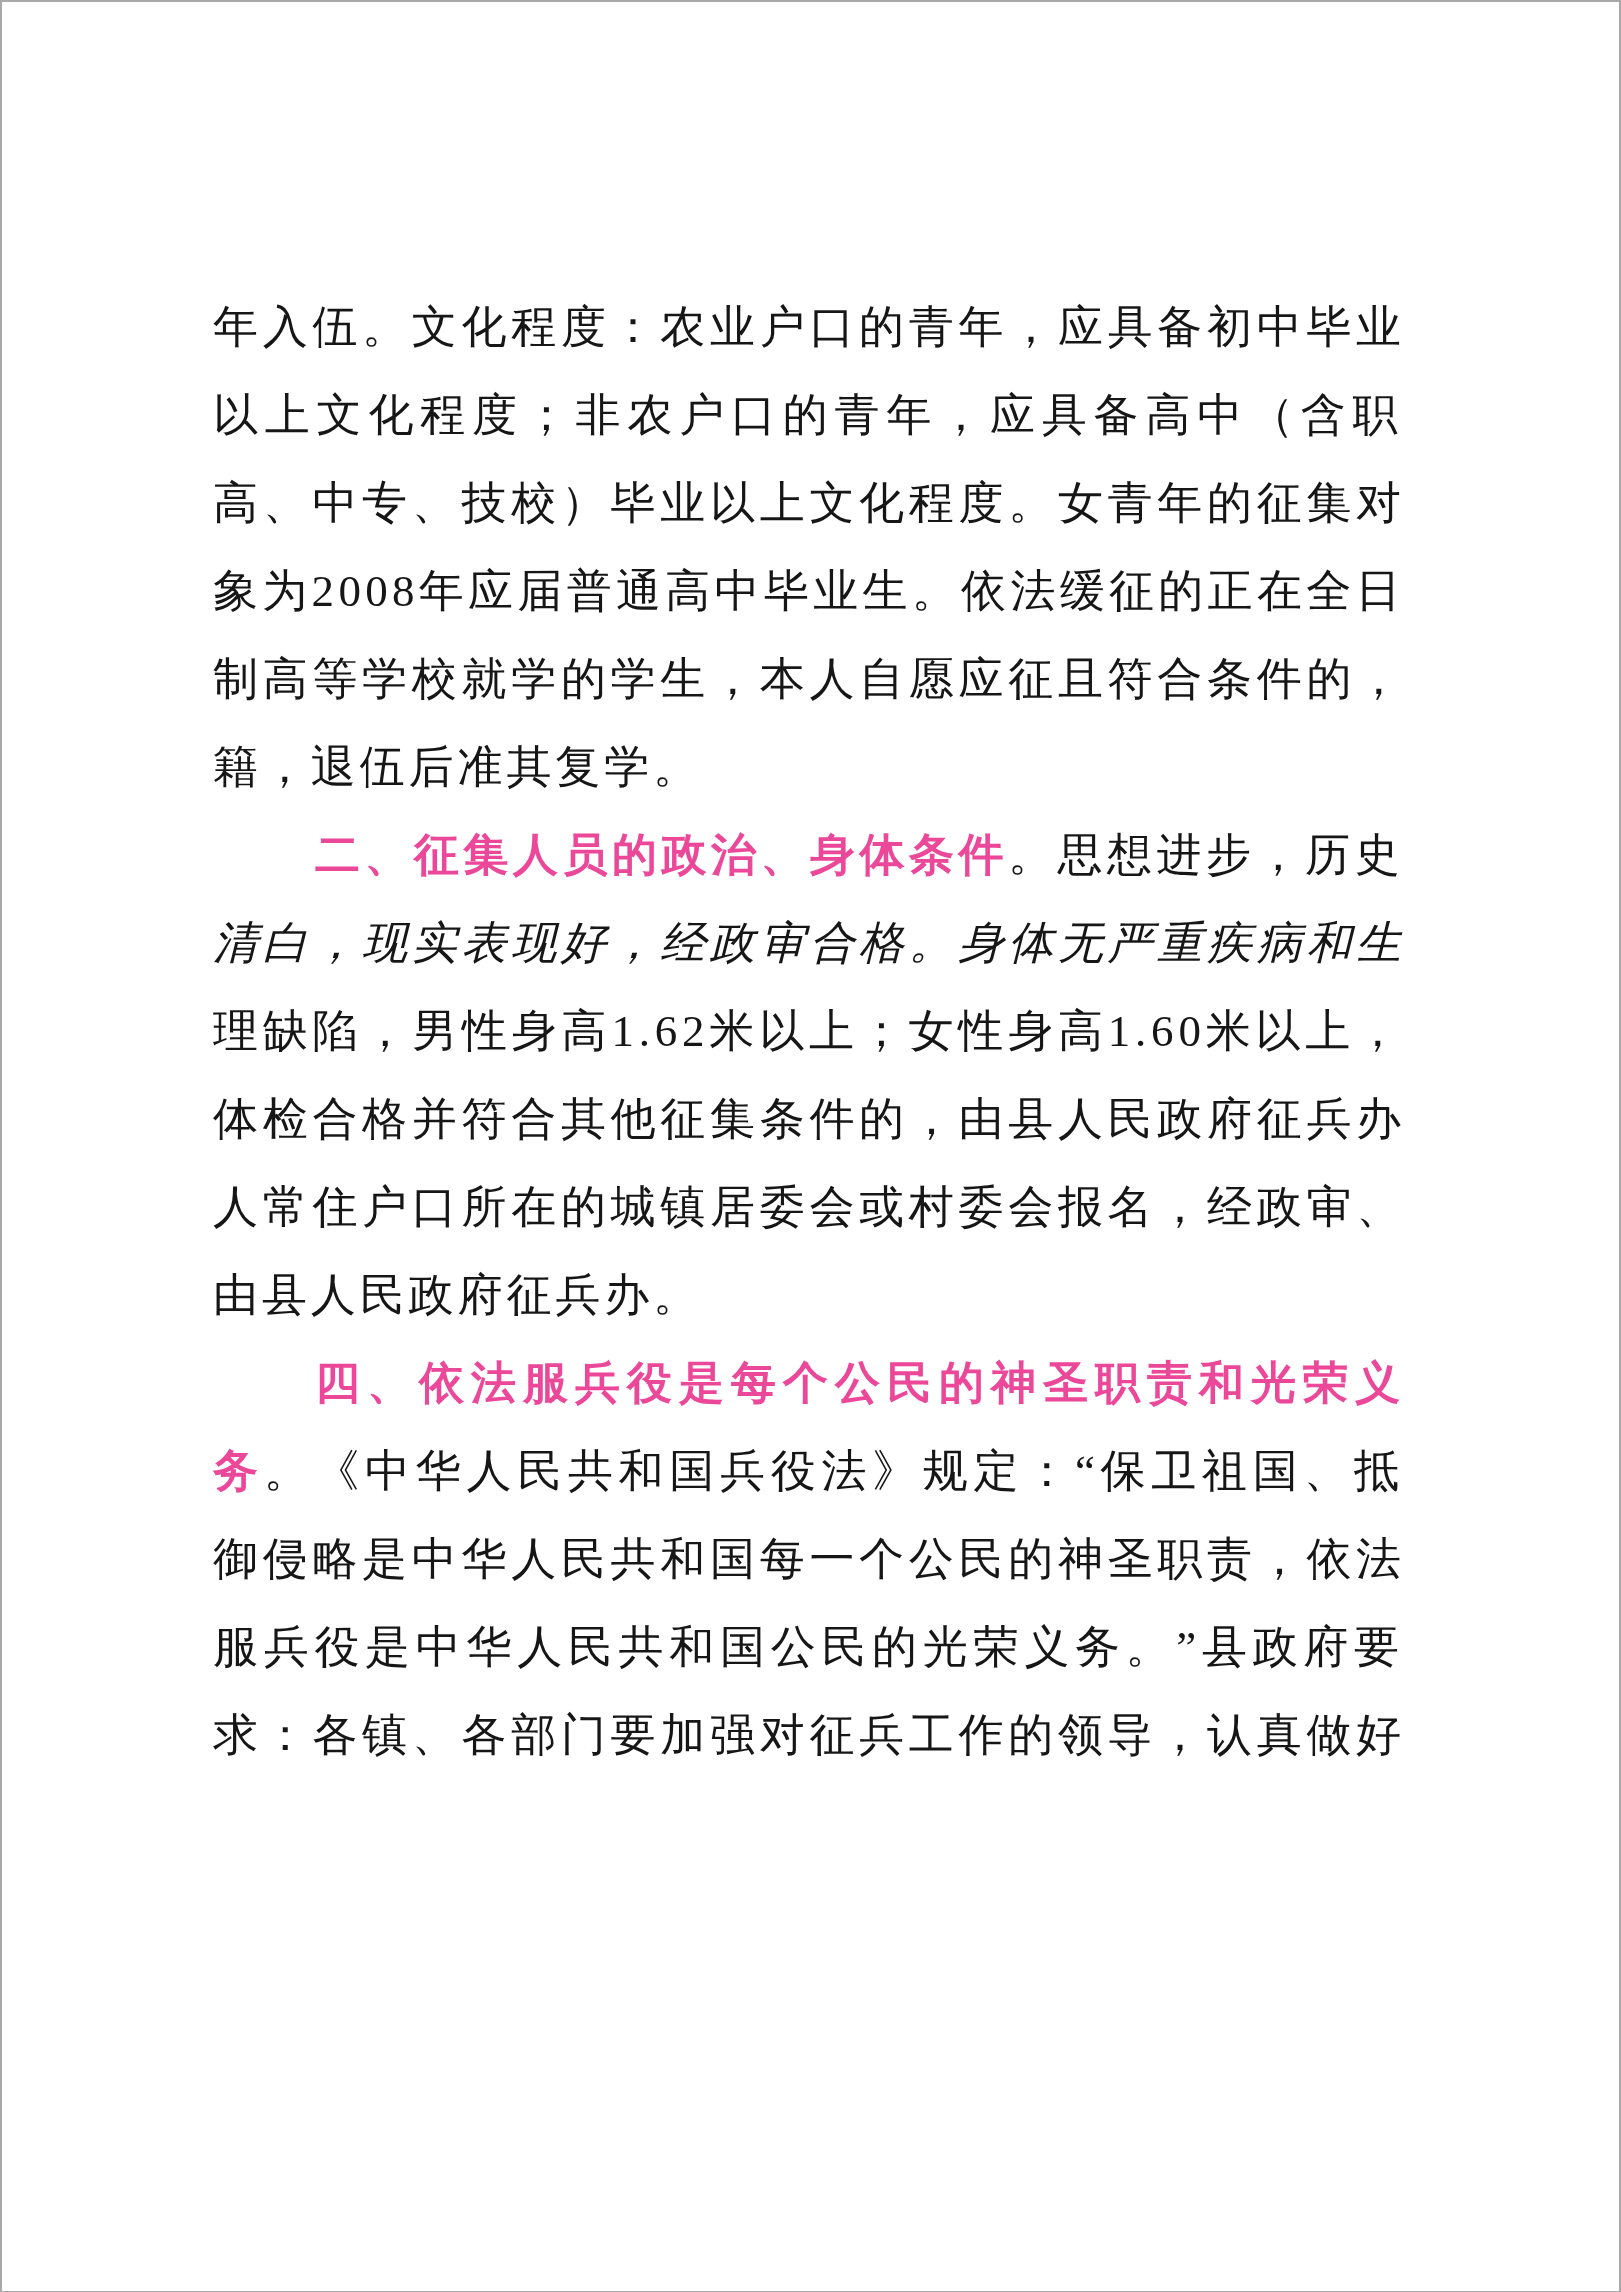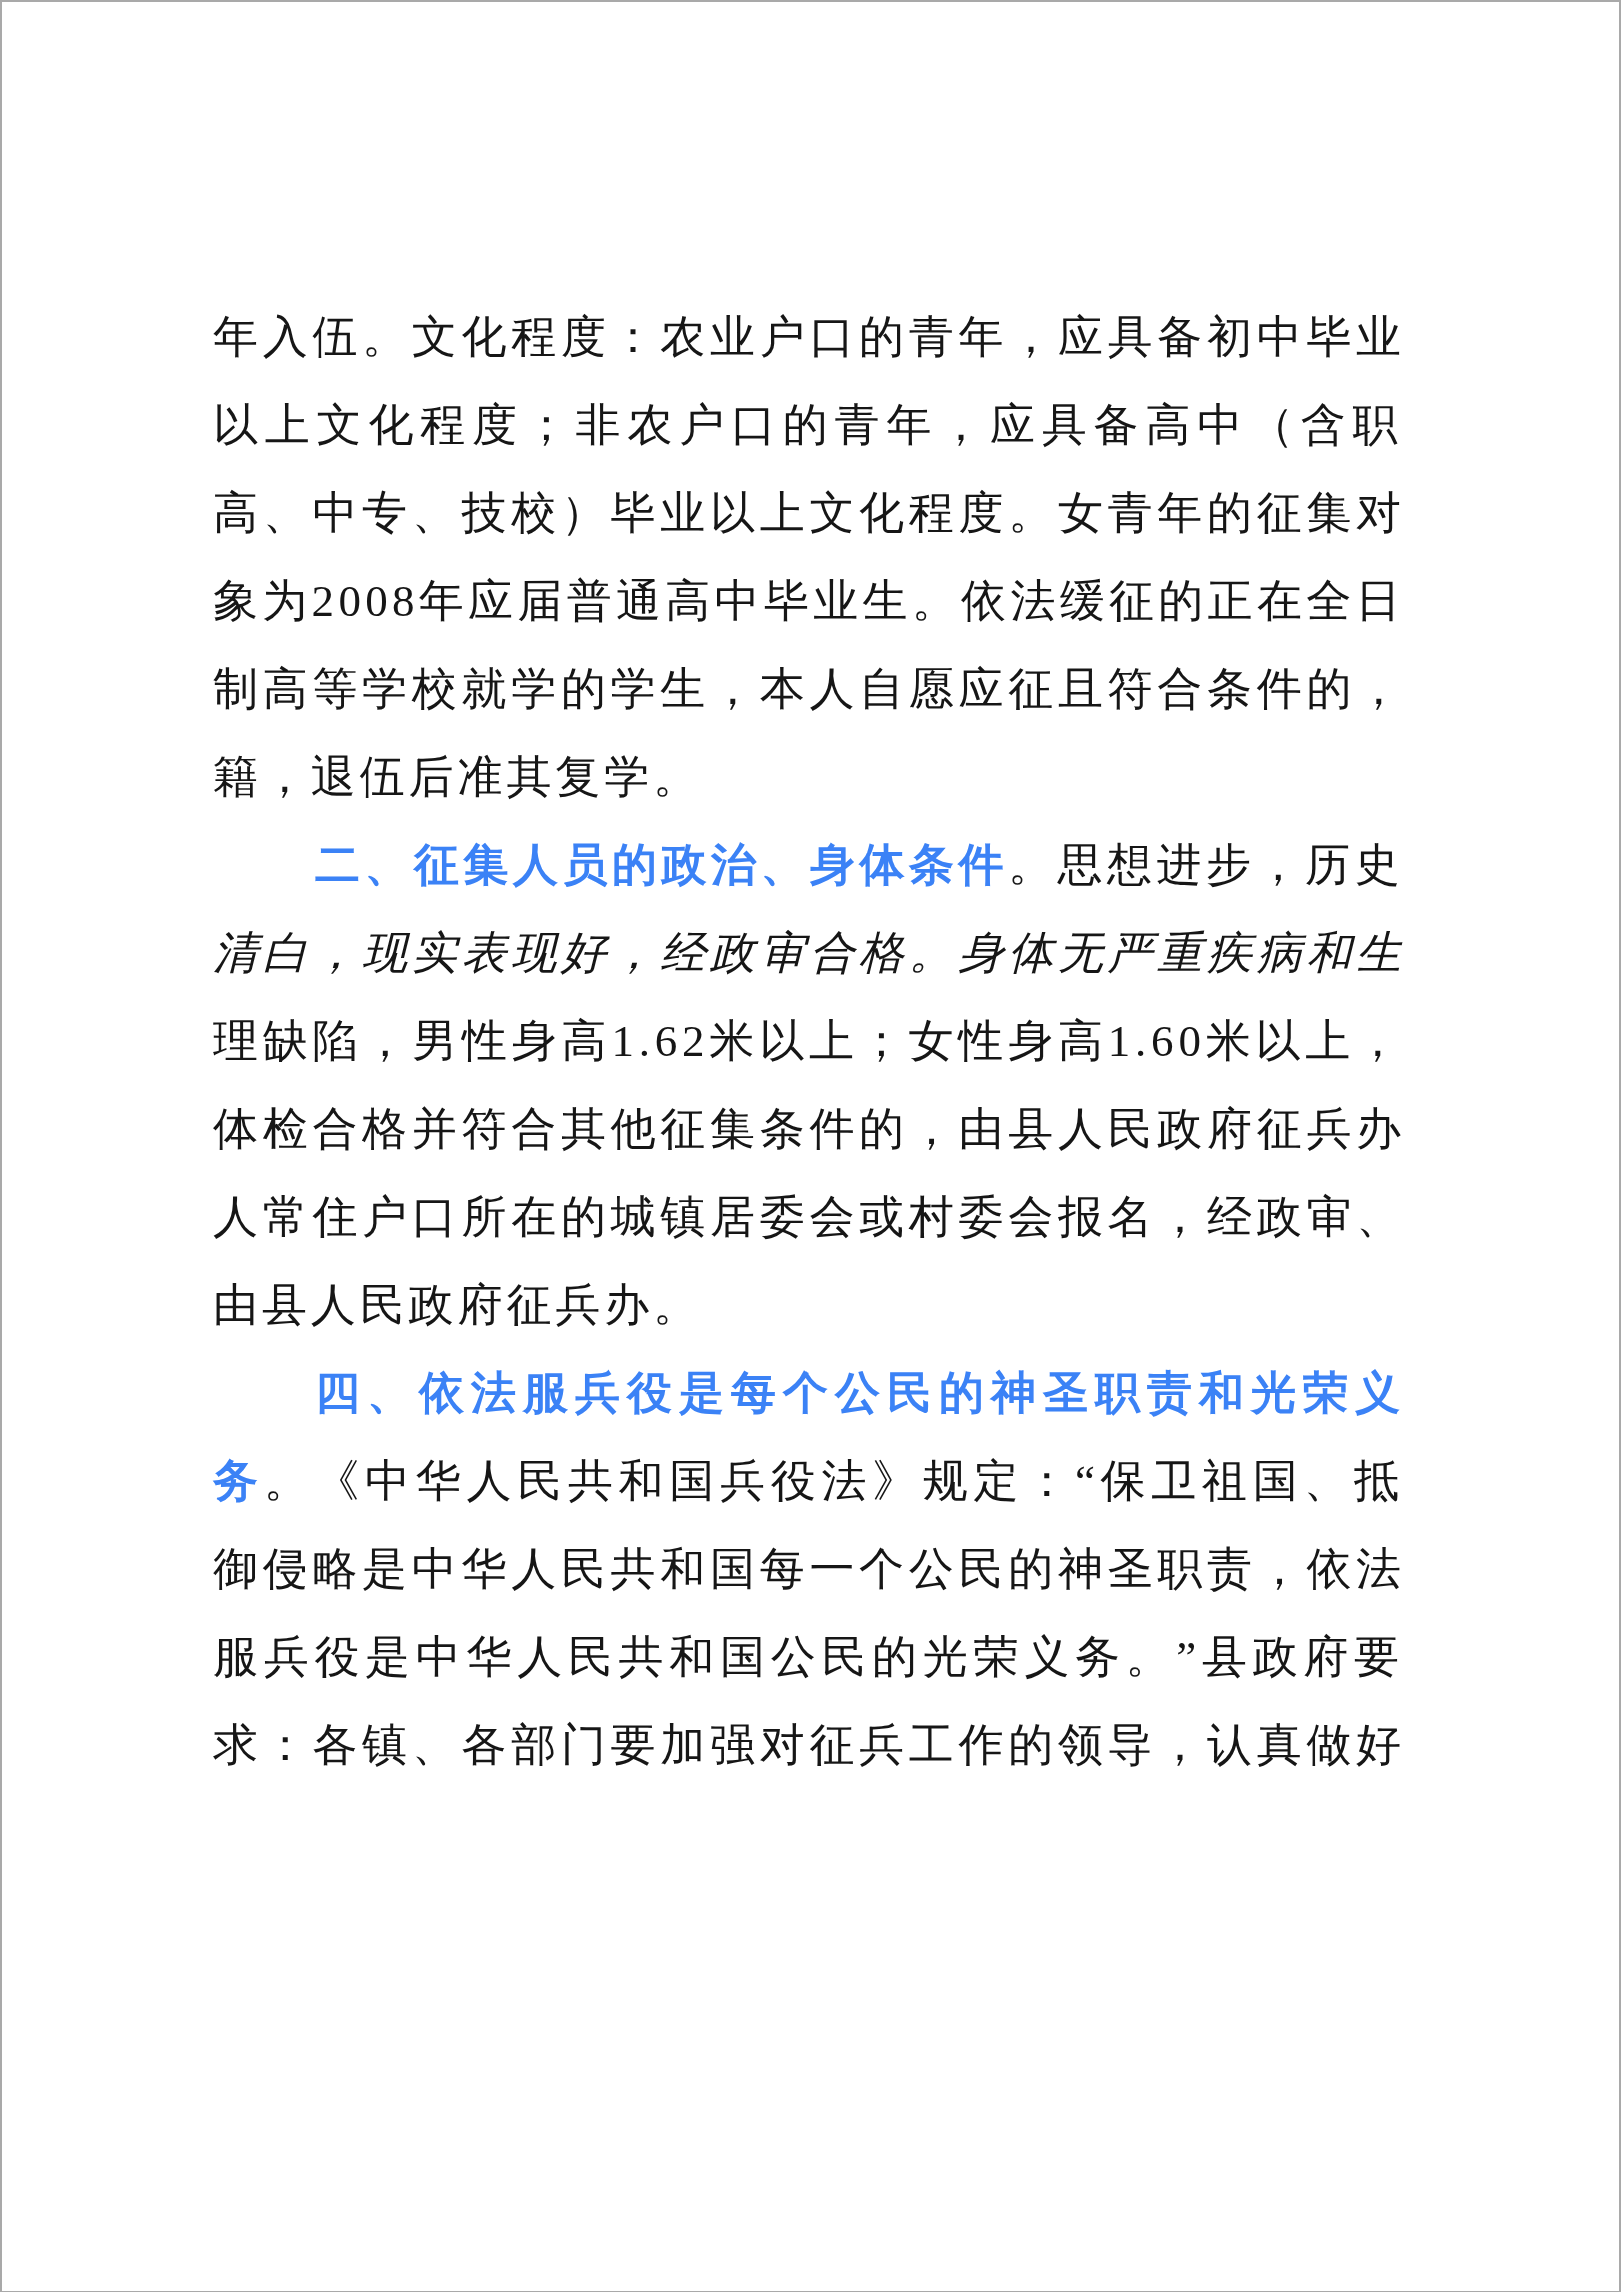--- a/index.html
+++ b/index.html
@@ -13,42 +13,42 @@
     height: 2293px;
     box-sizing: border-box;
     background: #ffffff;
     border: 2px solid #a9a9a9;
     overflow: hidden;
     font-family: "Liberation Serif", serif;
   }
   .textblock {
     position: absolute;
     left: 211px;
-    top: 291px;
+    top: 281px;
     width: 1194px;
   }
   .line {
     height: 88px;
     line-height: 88px;
     font-size: 45px;
     letter-spacing: 3.9px;
     white-space: nowrap;
     color: #161616;
   }
   .line.indent {
     padding-left: 102px;
   }
   .seg {
     font-family: "Liberation Serif", serif;
     font-weight: 400;
   }
   .seg.bold {
     font-family: "Liberation Sans", sans-serif;
     font-weight: 700;
-    color: #3b82f6;
+    color: #ec4899;
   }
 </style>
 </head>
 <body>
 
 <div class="page">
   <div class="textblock">
       <div class="line" style="letter-spacing: 4.7px;"><span><span class="seg">年入伍。文化程度：农业户口的青年，应具备初中毕业</span></span></div>
       <div class="line" style="letter-spacing: 6.8px;"><span><span class="seg">以上文化程度；非农户口的青年，应具备高中（含职</span></span></div>
       <div class="line" style="letter-spacing: 4.7px;"><span><span class="seg">高、中专、技校）毕业以上文化程度。女青年的征集对</span></span></div>

